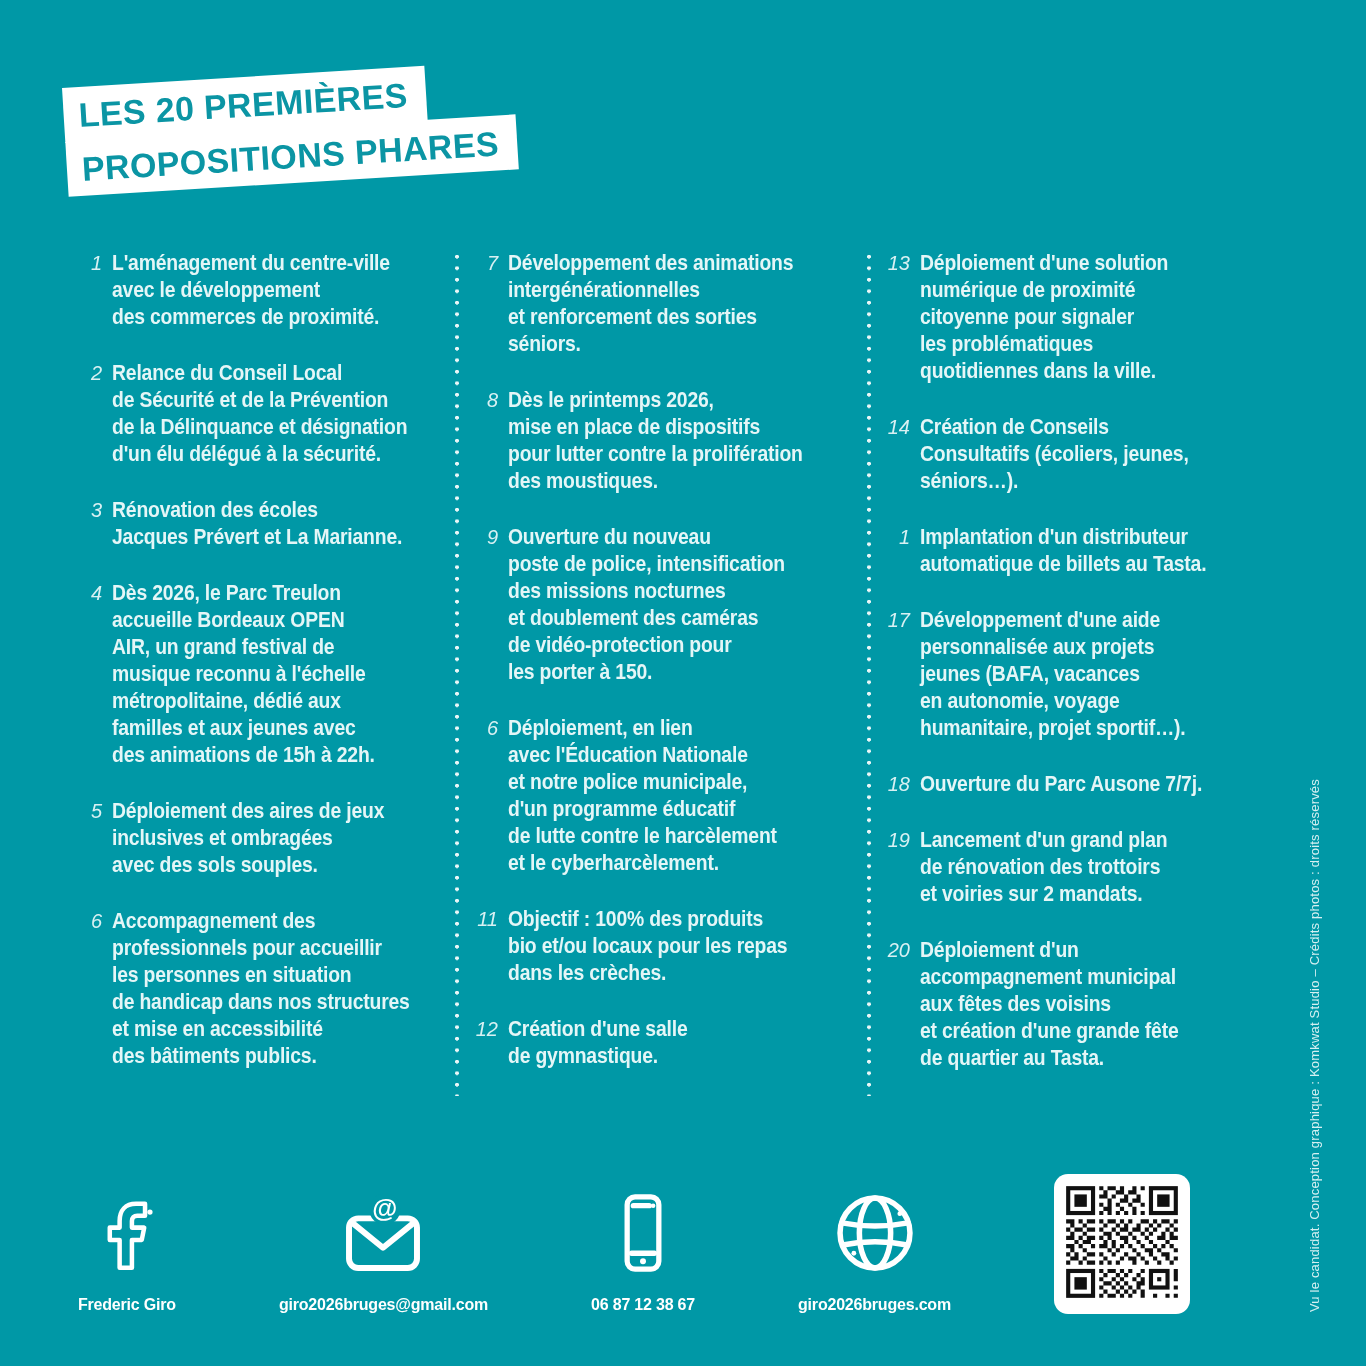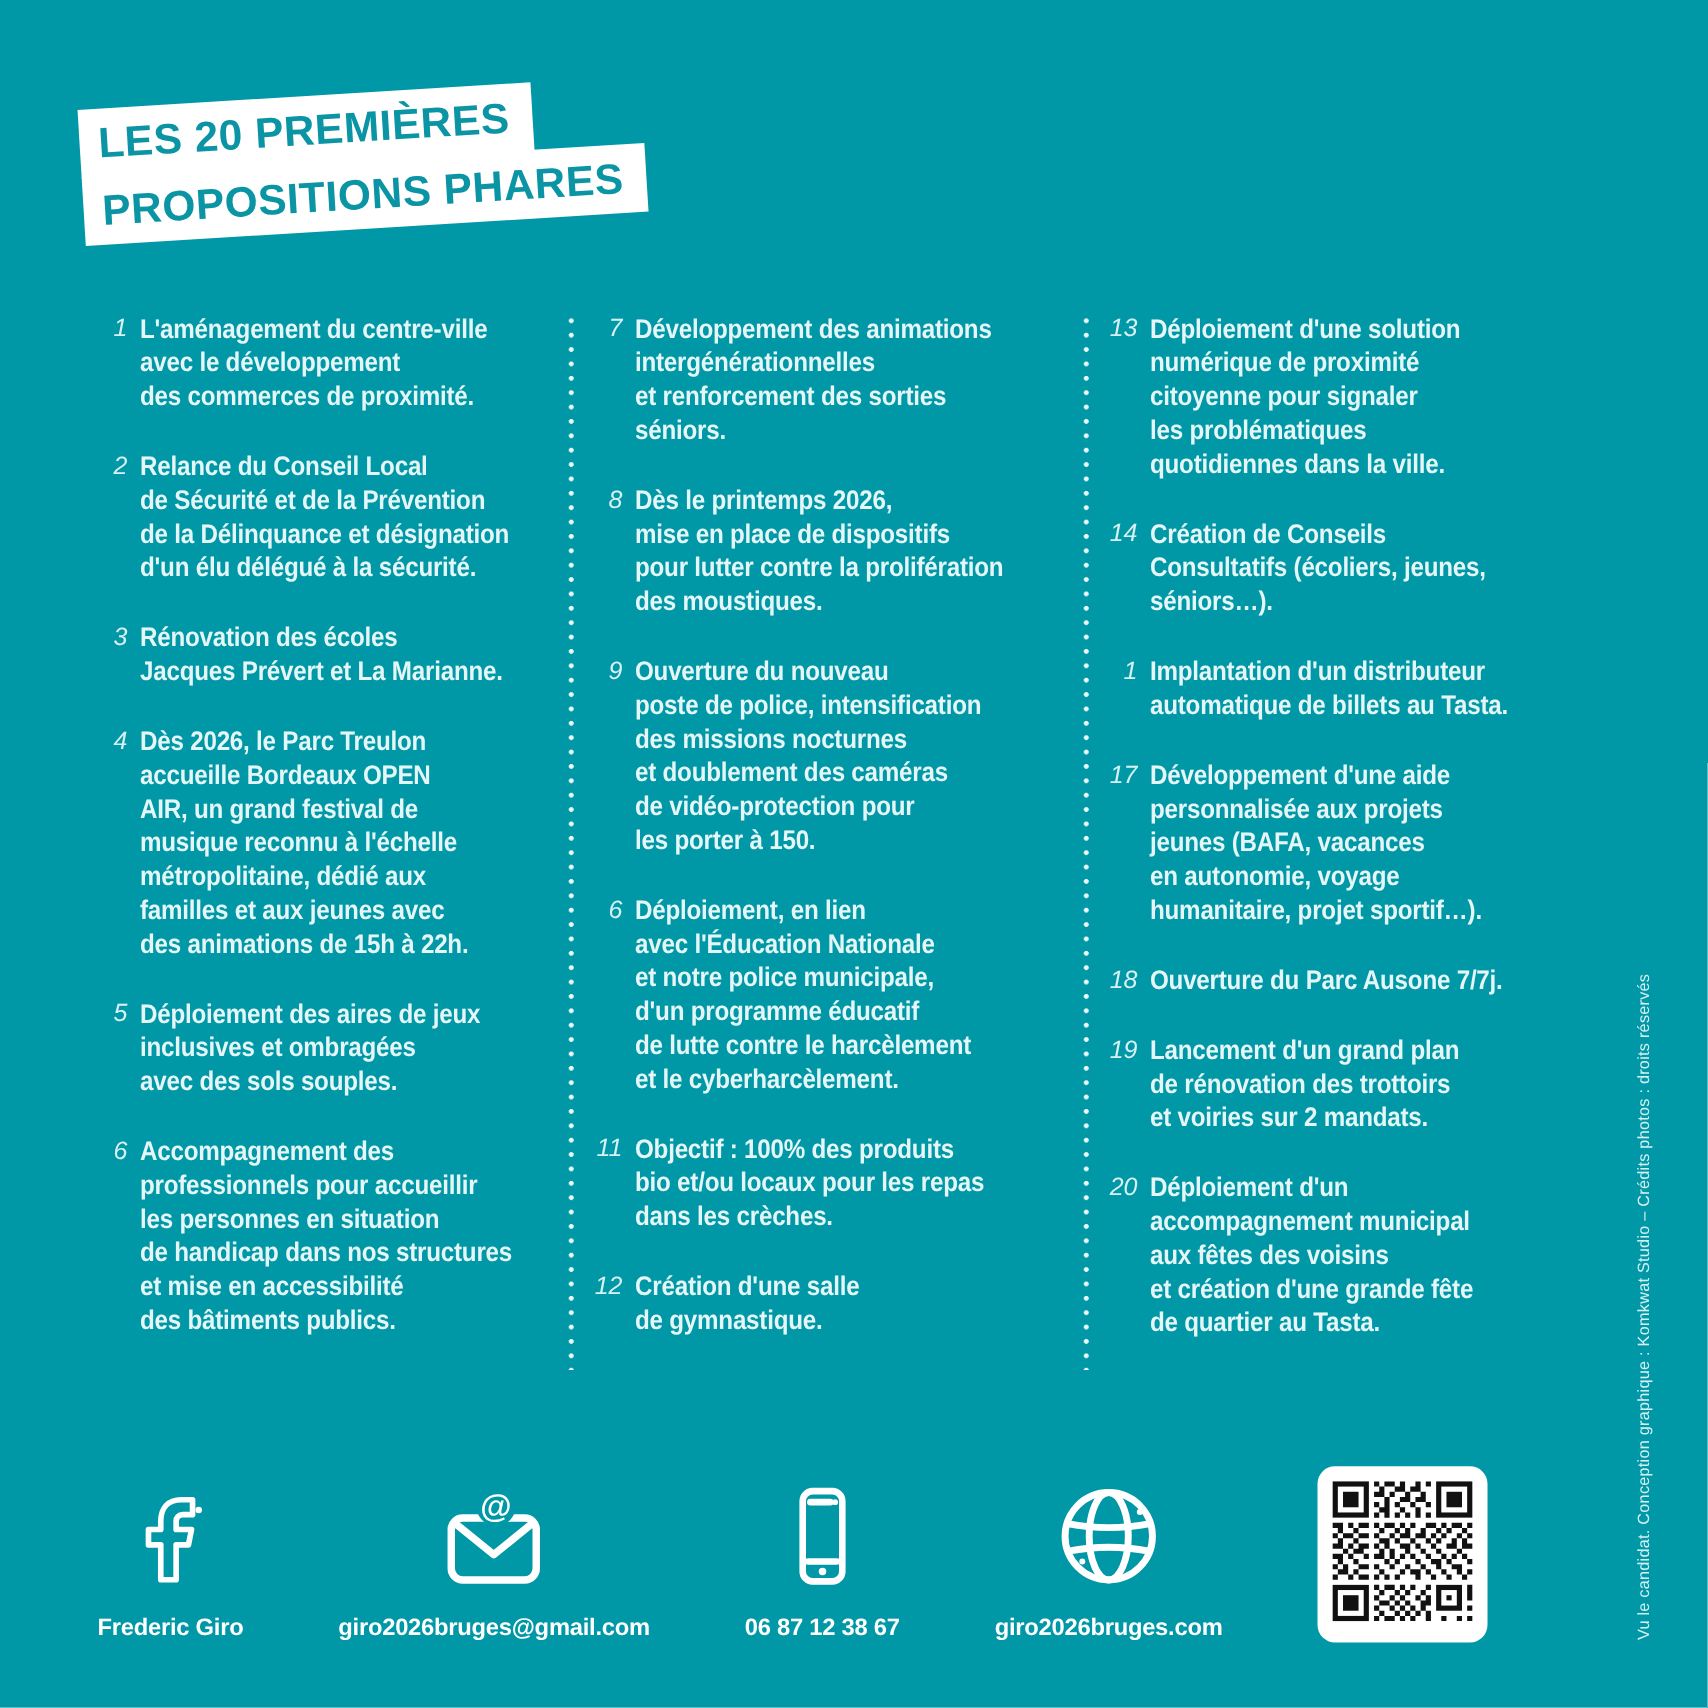--- a/index.html
+++ b/index.html
@@ -63,21 +63,21 @@
 
   
   .footer{
     position:absolute;left:78px;right:176px;bottom:52px;
     display:flex;justify-content:space-between;align-items:flex-end;
   }
   .contact{display:flex;flex-direction:column;align-items:center;}
   .contact svg{display:block;}
   .contact .label{
     margin-top:17px;
-    font-size:19px;font-weight:700;color:#ffffff;
+    font-size:16px;font-weight:700;color:#ffffff;
     letter-spacing:-.2px;white-space:nowrap;
   }
   .qr-box{
     background:#ffffff;border-radius:14px;padding:8px;
   }
 
   
   .credits{
     position:absolute;right:44px;bottom:54px;
     writing-mode:vertical-rl;

